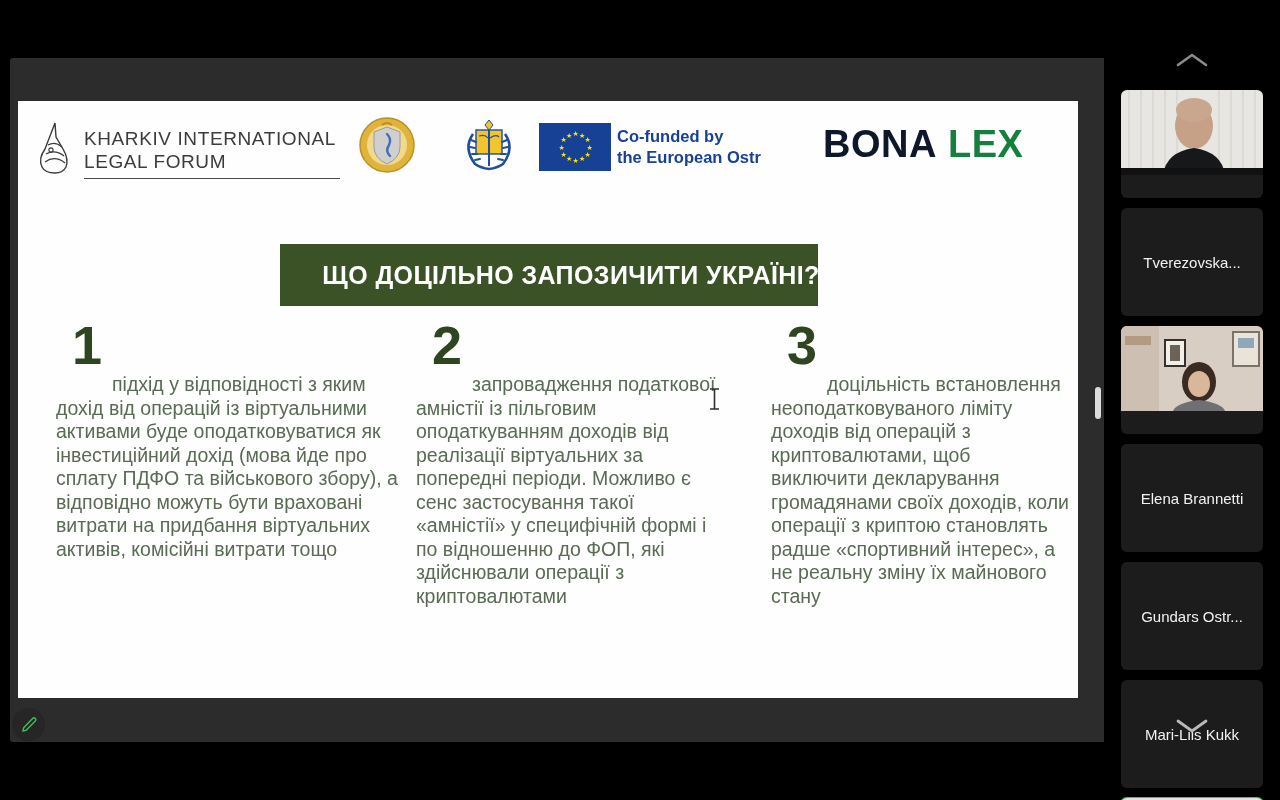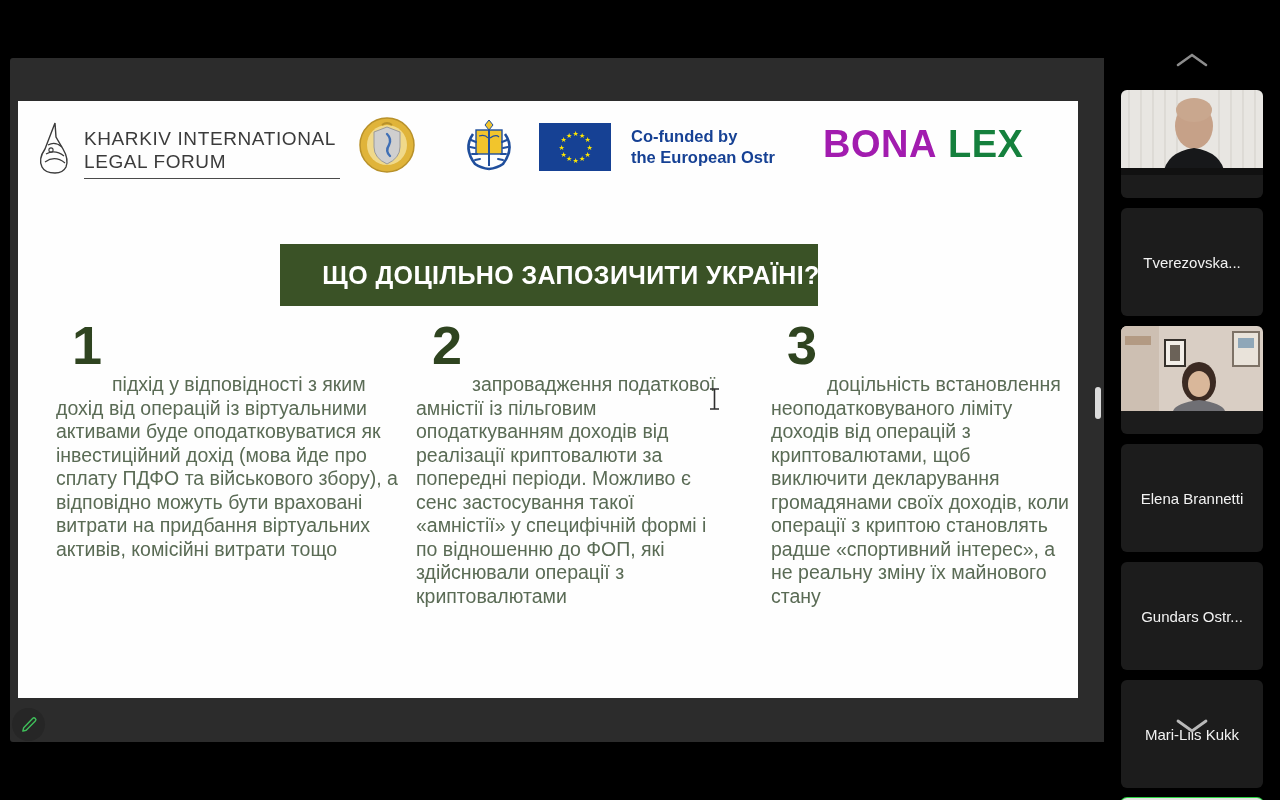--- a/index.html
+++ b/index.html
@@ -52,37 +52,37 @@
     font-size: 19px; letter-spacing: 0.6px;
     color: #3b3b3b; line-height: 23px; white-space: nowrap;
   }
   .kilf-rule {
     margin-top: 5px; width: 256px; height: 1px; background: #4a4a4a;
   }
 
   .emblem1 { position: absolute; left: 340px; top: 15px; width: 58px; height: 58px; }
   .emblem2 { position: absolute; left: 441px; top: 13px; width: 60px; height: 62px; }
 
-  .eu { position: absolute; left: 521px; top: 22px; display: flex; align-items: center; gap: 20px; }
+  .eu { position: absolute; left: 521px; top: 22px; display: flex; align-items: center; gap: 6px; }
   .eu-flag { width: 72px; height: 48px; background: #164194; position: relative; flex: 0 0 auto; }
   .eu-flag .star {
     position: absolute; width: 5px; height: 5px; color: #ffe800; font-size: 7px; line-height: 5px;
     text-align: center;
   }
   .eu-txt {
     color: #164194; font-size: 16.5px; font-weight: bold; line-height: 21px;
     font-family: "Liberation Sans", sans-serif;
   }
 
   .bonalex {
     position: absolute; left: 805px; top: 22px;
     font-size: 38px; font-weight: bold; letter-spacing: 0.5px;
     font-family: "Liberation Sans", sans-serif;
   }
-  .bonalex .bona { color: #a21caf; }
+  .bonalex .bona { color: #0f172a; }
   .bonalex .lex { color: #15803d; }
 
   
   .banner {
     position: absolute; left: 262px; top: 143px;
     width: 538px; height: 62px;
     background: #3a5226;
     display: flex; align-items: center; justify-content: center;
   }
   .banner span {
@@ -244,21 +244,21 @@
         <span>ЩО ДОЦІЛЬНО ЗАПОЗИЧИТИ УКРАЇНІ?</span>
       </div>
 
       <div class="cols">
         <div class="col c1">
           <div class="num">1</div>
           <div class="body">підхід у відповідності з яким дохід від операцій із віртуальними активами буде оподатковуватися як інвестиційний дохід (мова йде про сплату ПДФО та військового збору), а відповідно можуть бути враховані витрати на придбання віртуальних активів, комісійні витрати тощо</div>
         </div>
         <div class="col c2">
           <div class="num">2</div>
-          <div class="body">запровадження податкової амністії із пільговим оподаткуванням доходів від реалізації криптовалюти за попередні періоди. Можливо є сенс застосування такої «амністії» у специфічній формі і по відношенню до ФОП, які здійснювали операції з криптовалютами</div>
+          <div class="body">запровадження податкової амністії із пільговим оподаткуванням доходів від реалізації віртуальних за попередні періоди. Можливо є сенс застосування такої «амністії» у специфічній формі і по відношенню до ФОП, які здійснювали операції з криптовалютами</div>
         </div>
         <div class="col c3">
           <div class="num">3</div>
           <div class="body">доцільність встановлення неоподатковуваного ліміту доходів від операцій з криптовалютами, щоб виключити декларування громадянами своїх доходів, коли операції з криптою становлять радше «спортивний інтерес», а не реальну зміну їх майнового стану</div>
         </div>
       </div>
 
     </div>
   </div>
 

